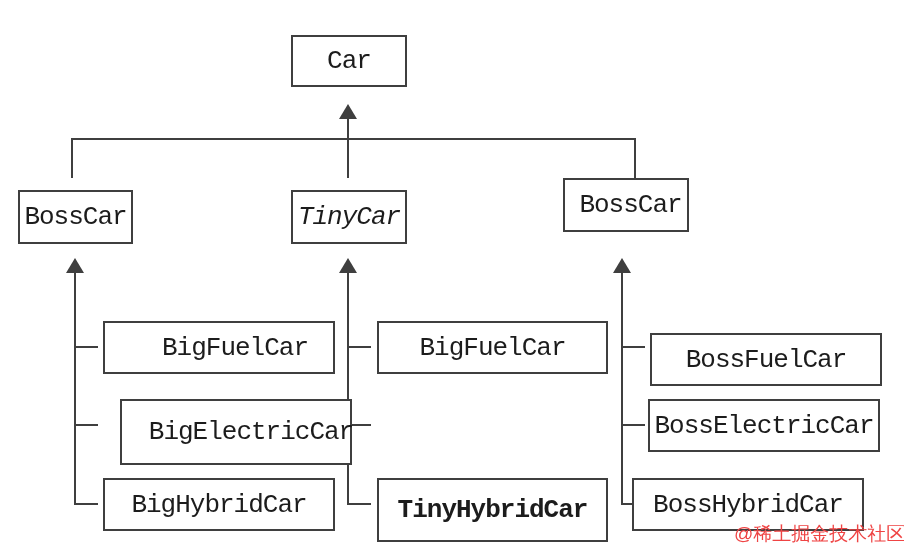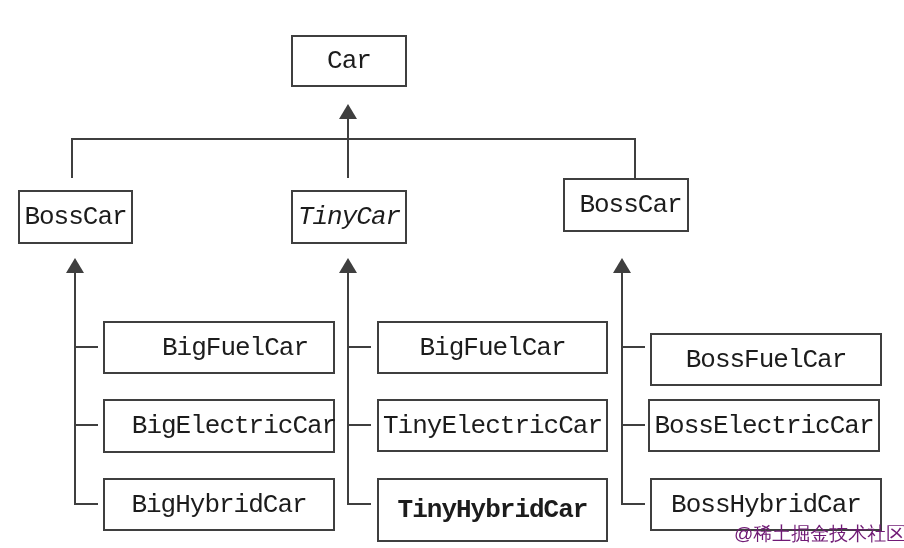--- a/index.html
+++ b/index.html
@@ -41,21 +41,21 @@
     height: 0;
     border-left: 9px solid transparent;
     border-right: 9px solid transparent;
     border-bottom: 15px solid #3f3f3f;
   }
   .watermark {
     position: absolute;
     left: 734px;
     top: 521px;
     font-size: 19px;
-    color: #701a75;
+    color: #ef4444;
     letter-spacing: 0px;
     white-space: nowrap;
     font-family: "Liberation Sans", sans-serif;
   }
 </style>
 </head>
 <body>
 
 <div id="stage">
 
@@ -99,42 +99,39 @@
   <div class="line" style="left:347px; top:424px; width:24px; height:2px;"></div>
   <div class="line" style="left:347px; top:503px; width:24px; height:2px;"></div>
 
   <div class="line" style="left:621px; top:346px; width:24px; height:2px;"></div>
   <div class="line" style="left:621px; top:424px; width:24px; height:2px;"></div>
   <div class="line" style="left:621px; top:503px; width:24px; height:2px;"></div>
 
   <div class="box" style="left:103px; top:321px; width:232px; height:53px;padding-left:32px;">
     <span>BigFuelCar</span>
   </div>
-  <div class="box" style="left:103px; top:399px; width:232px; height:54px;padding-left:30px;">
+  <div class="box" style="left:120px; top:399px; width:232px; height:66px;padding-left:30px;">
     <span>BigElectricCar</span>
   </div>
   <div class="box" style="left:103px; top:478px; width:232px; height:53px;">
     <span>BigHybridCar</span>
   </div>
 
   <div class="box" style="left:377px; top:321px; width:231px; height:53px;">
     <span>BigFuelCar</span>
-  </div>
-  <div class="box" style="left:377px; top:399px; width:231px; height:53px;">
-    <span>TinyElectricCar</span>
   </div>
   <div class="box" style="left:377px; top:478px; width:231px; height:64px;font-weight:bold;">
     <span>TinyHybridCar</span>
   </div>
 
   <div class="box" style="left:650px; top:333px; width:232px; height:53px;">
     <span>BossFuelCar</span>
   </div>
   <div class="box" style="left:648px; top:399px; width:232px; height:53px;">
     <span>BossElectricCar</span>
   </div>
-  <div class="box" style="left:650px; top:478px; width:232px; height:53px;">
+  <div class="box" style="left:632px; top:478px; width:232px; height:53px;">
     <span>BossHybridCar</span>
   </div>
 
   <div class="watermark">@稀土掘金技术社区</div>
 
 </div>
 
 </body></html>

